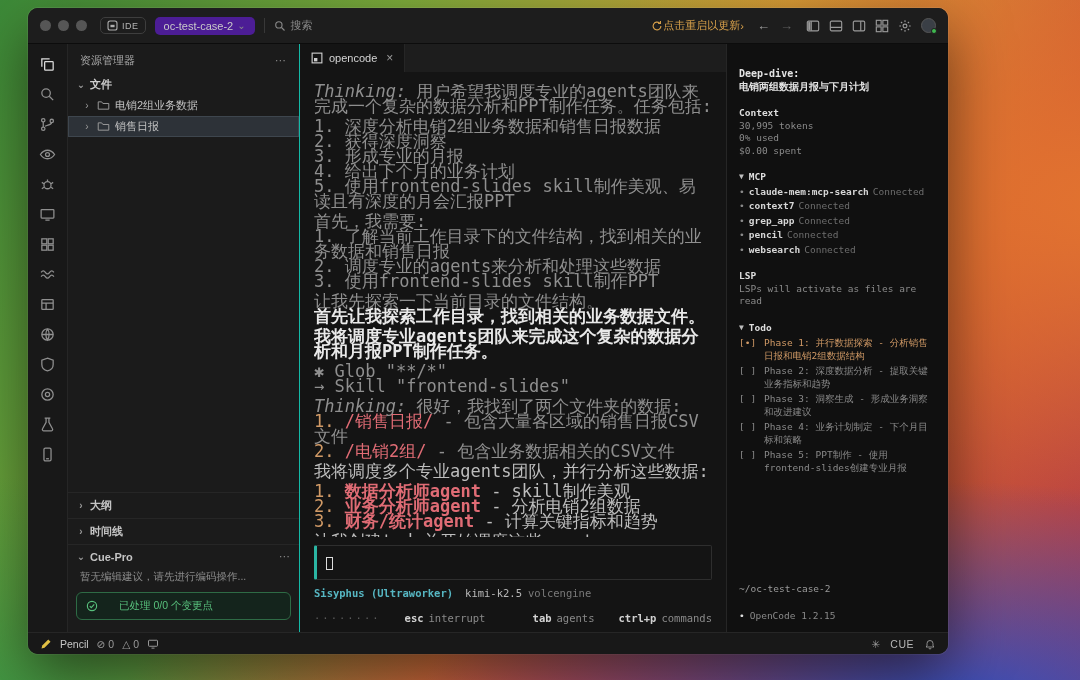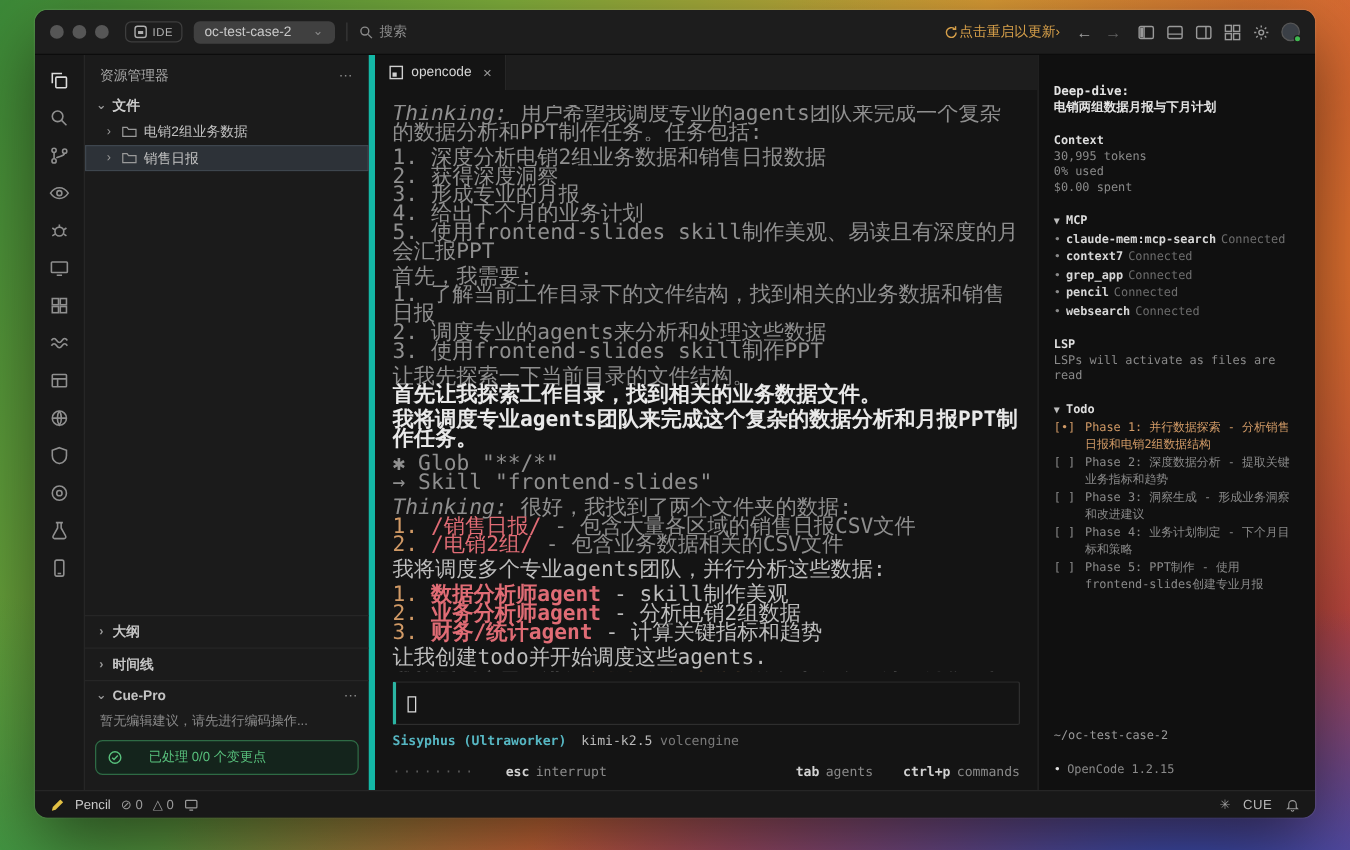--- a/index.html
+++ b/index.html
@@ -10,51 +10,51 @@
     width:1080px; height:680px; position:relative;
     background:
       radial-gradient(130% 90% at 88% 105%, #2b4fc2 0%, rgba(43,79,194,0) 38%),
       radial-gradient(120% 80% at 58% 108%, #d63a3f 0%, rgba(214,58,63,0) 40%),
       radial-gradient(150% 100% at 108% 30%, #e4752f 0%, rgba(228,117,47,0) 45%),
       radial-gradient(120% 90% at -8% 110%, #2e8f46 0%, rgba(46,143,70,0) 45%),
       linear-gradient(118deg, #3c8a38 0%, #7fae3c 28%, #d9a437 55%, #cf5c33 78%, #b23a48 100%);
   }
 
   .window {
-    position:absolute; left:28px; top:8px; width:1024px; height:646px;
+    position:absolute; left:28px; top:8px; width:920px; height:646px;
     background:#161616; border-radius:10px; overflow:hidden;
     box-shadow:0 22px 60px rgba(0,0,0,.55), 0 0 0 1px rgba(255,255,255,.09);
     display:flex; flex-direction:column;
   }
 
   
   .titlebar { height:36px; flex:0 0 36px; background:#1d1d1d; display:flex; align-items:center; padding:0 12px; gap:9px; border-bottom:1px solid #0c0c0c; }
   .traffic { display:flex; gap:7px; margin-right:4px; }
   .tl { width:11px; height:11px; border-radius:50%; background:#565656; }
   .ide-badge { display:flex; align-items:center; gap:4px; border:1px solid #3e3e3e; border-radius:5px; padding:2px 6px; color:#b4b4b4; font-size:9px; letter-spacing:.5px; }
-  .project-pill { display:flex; align-items:center; gap:17px; background:#404040; border-radius:5px; padding:3px 9px; color:#c9c9c9; font-size:11px; }
+  .project-pill { display:flex; align-items:center; gap:4px; background:#4c1d95; border-radius:5px; padding:3px 9px; color:#c9c9c9; font-size:11px; }
   .project-pill .chev { color:#8a8a8a; font-size:10px; }
   .tb-divider { width:1px; height:15px; background:#383838; }
   .tb-search { display:flex; align-items:center; gap:5px; color:#8a8a8a; font-size:11px; }
   .tb-spacer { flex:1; }
   .update-notice { display:flex; align-items:center; gap:0; color:#d7a04a; font-size:11px; white-space:nowrap; }
   .nav-arrows { display:flex; gap:10px; font-size:13px; margin:0 4px; }
   .nav-arrows .back { color:#a0a0a0; } .nav-arrows .fwd { color:#5f5f5f; }
   .tb-icons { display:flex; align-items:center; gap:9px; }
   .avatar { width:15px; height:15px; border-radius:50%; background:#3a3f46; border:1px solid #565656; position:relative; }
   .avatar .dot { position:absolute; right:-2px; bottom:-2px; width:6px; height:6px; border-radius:50%; background:#3fb950; border:1px solid #1d1d1d; }
 
   
   .main-row { flex:1; display:flex; min-height:0; }
 
   .activitybar { width:40px; flex:0 0 40px; background:#181818; border-right:1px solid #262626; padding-top:7px; display:flex; flex-direction:column; align-items:center; gap:4px; }
   .ab-item { width:34px; height:26px; display:flex; align-items:center; justify-content:center; }
 
   
-  .sidebar { width:232px; flex:0 0 232px; background:#1b1b1b; border-right:5px solid #14b8a6; display:flex; flex-direction:column; font-size:11px; color:#bdbdbd; }
+  .sidebar { width:232px; flex:0 0 232px; background:#1b1b1b; border-right:1px solid #14b8a6; display:flex; flex-direction:column; font-size:11px; color:#bdbdbd; }
   .sb-header { display:flex; align-items:center; justify-content:space-between; padding:9px 12px 7px; color:#a8a8a8; }
   .sb-more { color:#8a8a8a; letter-spacing:1px; }
   .sb-section { display:flex; align-items:center; gap:4px; padding:2px 8px 3px; font-weight:bold; color:#cfcfcf; }
   .sb-chev { color:#9a9a9a; font-size:10px; width:10px; text-align:center; }
   .file-item { display:flex; align-items:center; gap:5px; padding:3px 8px 3px 14px; color:#c2c2c2; }
   .file-item.selected { background:#2d3238; box-shadow:inset 0 0 0 1px #3e464e; }
   .sb-flex { flex:1; }
   .sb-row { display:flex; align-items:center; gap:4px; padding:5px 8px; font-weight:bold; color:#c4c4c4; border-top:1px solid #262626; }
   .sb-row .right { margin-left:auto; color:#8a8a8a; font-weight:normal; letter-spacing:1px; }
   .cue-hint { padding:2px 12px 6px; color:#8a8a8a; font-size:10.5px; font-weight:normal; }

